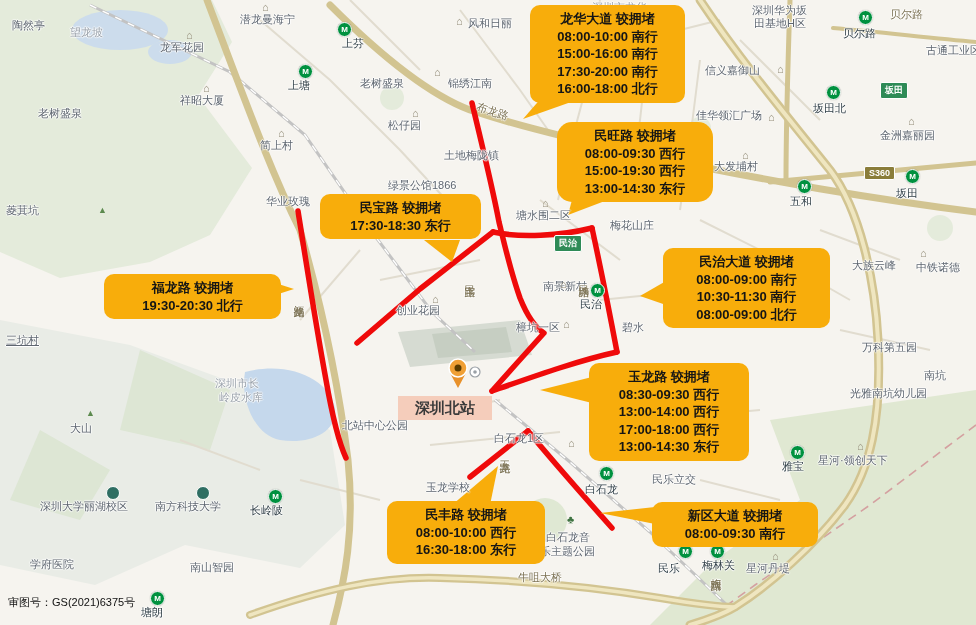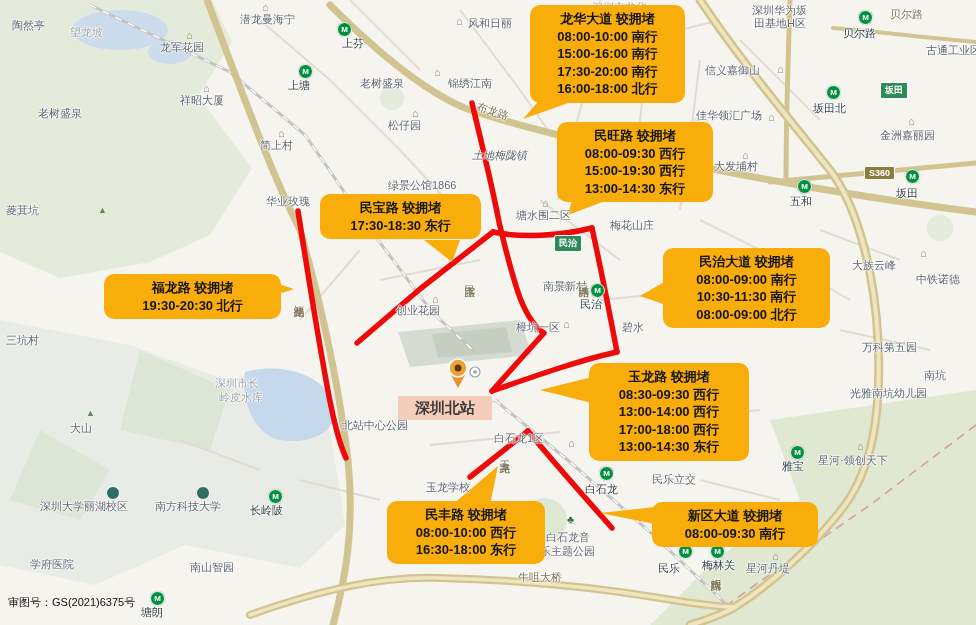--- a/index.html
+++ b/index.html
@@ -144,29 +144,29 @@
       <span class="map-label " style="left: 12px; top: 18px;">陶然亭</span>
       <span class="map-label faint" style="left: 70px; top: 25px;">望龙坡</span>
       <span class="map-label " style="left: 38px; top: 70px; margin-top: 36px;">老树盛泉</span>
       <span class="map-label " style="left: 160px; top: 40px;">龙军花园</span>
       <span class="map-label " style="left: 180px; top: 93px;">祥昭大厦</span>
       <span class="map-label " style="left: 240px; top: 12px;">潜龙曼海宁</span>
       <span class="map-label metro-name" style="left: 288px; top: 78px;">上塘</span>
       <span class="map-label " style="left: 260px; top: 138px;">简上村</span>
       <span class="map-label " style="left: 266px; top: 194px;">华业玫瑰</span>
       <span class="map-label " style="left: 6px; top: 203px;">菱萁坑</span>
-      <span class="map-label " style="left: 6px; top: 333px;">三坑村</span>
+      <span class="map-label " style="left: 6px; top: 333px; text-decoration: underline;">三坑村</span>
       <span class="map-label " style="left: 176px; top: 289px;">大头岭</span>
       <span class="map-label metro-name" style="left: 327px; top: 36px; margin-left: 15px;">上芬</span>
       <span class="map-label " style="left: 360px; top: 76px;">老树盛泉</span>
       <span class="map-label " style="left: 388px; top: 118px;">松仔园</span>
       <span class="map-label " style="left: 448px; top: 76px;">锦绣江南</span>
       <span class="map-label " style="left: 468px; top: 16px;">风和日丽</span>
       <span class="map-label road" style="left: 476px; top: 104px; transform: rotate(18deg);">布龙路</span>
-      <span class="map-label " style="left: 472px; top: 148px; font-style: italic;">土地梅陇镇</span>
+      <span class="map-label " style="left: 444px; top: 148px;">土地梅陇镇</span>
       <span class="map-label " style="left: 388px; top: 178px;">绿景公馆1866</span>
       <span class="map-label metro-name" style="left: 382px; top: 219px;">红山</span>
       <span class="map-label " style="left: 516px; top: 208px;">塘水围二区</span>
       <span class="map-label " style="left: 610px; top: 218px;">梅花山庄</span>
       <span class="map-label " style="left: 543px; top: 279px;">南景新村</span>
       <span class="map-label metro-name" style="left: 580px; top: 297px;">民治</span>
       <span class="map-label " style="left: 622px; top: 320px;">碧水</span>
       <span class="map-label " style="left: 516px; top: 320px;">樟坑一区</span>
       <span class="map-label " style="left: 396px; top: 303px;">创业花园</span>
       <span class="map-label road vert" style="left: 462px; top: 276px;">民宝路</span>
@@ -202,21 +202,21 @@
       <span class="map-label road" style="left: 890px; top: 7px;">贝尔路</span>
       <span class="map-label " style="left: 926px; top: 43px;">古通工业区</span>
       <span class="map-label " style="left: 705px; top: 63px;">信义嘉御山</span>
       <span class="map-label " style="left: 696px; top: 108px;">佳华领汇广场</span>
       <span class="map-label metro-name" style="left: 813px; top: 101px;">坂田北</span>
       <span class="map-label " style="left: 880px; top: 128px;">金洲嘉丽园</span>
       <span class="map-label " style="left: 714px; top: 159px;">大发埔村</span>
       <span class="map-label metro-name" style="left: 896px; top: 186px;">坂田</span>
       <span class="map-label metro-name" style="left: 790px; top: 194px;">五和</span>
       <span class="map-label " style="left: 852px; top: 258px;">大族云峰</span>
-      <span class="map-label " style="left: 916px; top: 260px; margin-top: 12px;">中铁诺德</span>
+      <span class="map-label " style="left: 916px; top: 260px;">中铁诺德</span>
       <span class="map-label " style="left: 862px; top: 340px;">万科第五园</span>
       <span class="map-label " style="left: 924px; top: 368px;">南坑</span>
       <span class="map-label " style="left: 850px; top: 386px;">光雅南坑幼儿园</span>
       <span class="map-label faint" style="left: 592px; top: 0px;">深圳市龙华</span>
     </div>
   <div id="icons-layer">
       <span class="map-icon icon-metro-station-icon" style="left: 298px; top: 64px;">M</span>
       <span class="map-icon icon-metro-station-icon" style="left: 337px; top: 22px;">M</span>
       <span class="map-icon icon-metro-station-icon" style="left: 393px; top: 205px;">M</span>
       <span class="map-icon icon-metro-station-icon" style="left: 590px; top: 283px;">M</span>
@@ -262,21 +262,21 @@
       <span class="shield shield-expwy" style="left: 864px; top: 166px;">S360</span>
     </div>
   <div id="callouts-layer">
       <div class="callout" style="left: 530px; top: 5px; width: 155px;">
         <div class="callout-title">龙华大道 较拥堵</div>
         <div class="callout-line">08:00-10:00 南行</div>
         <div class="callout-line">15:00-16:00 南行</div>
         <div class="callout-line">17:30-20:00 南行</div>
         <div class="callout-line">16:00-18:00 北行</div>
       </div>
-      <div class="callout" style="left: 557px; top: 122px; width: 156px;">
+      <div class="callout" style="left: 557px; top: 122px; width: 156px; border-radius: 15px;">
         <div class="callout-title">民旺路 较拥堵</div>
         <div class="callout-line">08:00-09:30 西行</div>
         <div class="callout-line">15:00-19:30 西行</div>
         <div class="callout-line">13:00-14:30 东行</div>
       </div>
       <div class="callout" style="left: 320px; top: 194px; width: 161px;">
         <div class="callout-title">民宝路 较拥堵</div>
         <div class="callout-line">17:30-18:30 东行</div>
       </div>
       <div class="callout" style="left: 104px; top: 274px; width: 177px;">

